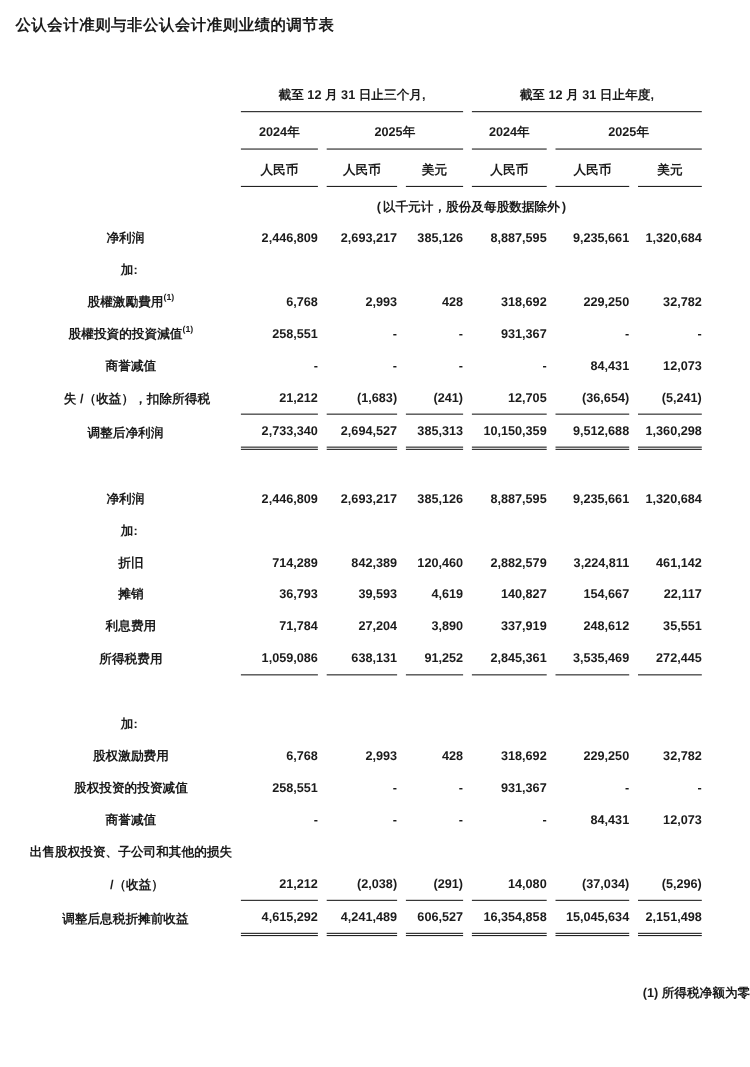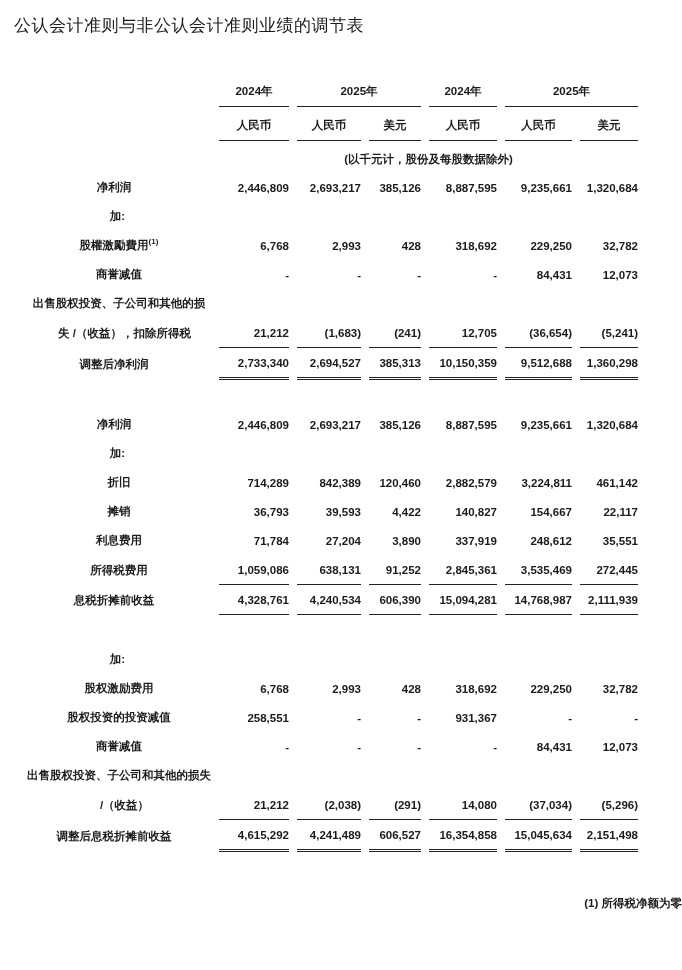--- a/index.html
+++ b/index.html
@@ -2,21 +2,21 @@
 <html><head>
 <meta charset="utf-8">
 <style>
   html, body { margin: 0; padding: 0; background: #ffffff; }
   body {
     width: 682px; height: 970px; overflow: hidden;
     font-family: "Liberation Sans", sans-serif;
     color: #1b1b1b;
   }
   .page { padding: 14px 0 0 14px; }
-  .title { font-size: 17px; font-weight: 400; margin: 0; letter-spacing: 0.5px; }
+  .title { font-size: 14px; font-weight: 700; margin: 0; letter-spacing: 0.5px; }
 
   table.recon {
     border-collapse: separate;
     border-spacing: 8px 0;
     table-layout: fixed;
     margin: 36px 0 0 -8px;
   }
   th, td { padding: 0; font-size: 11.5px; font-weight: 700; overflow: visible; }
 
   thead th {
@@ -28,21 +28,21 @@
   tbody td { height: 29px; vertical-align: middle; }
   td.lbl { text-align: center; white-space: nowrap; }
   td.val { text-align: right; }
   .ind0 { padding-left: 3px; }
   .ind1 { padding-left: 10px; }
   .ind2 { padding-left: 13px; }
   .ind3 { padding-left: 24px; }
   .rule-s { border-bottom: 1.5px solid #222; }
   .rule-d { border-bottom: 3px double #222; }
   tr.spacer td { height: 30px; }
-  tr.unit-note td { text-align: center; height: 24px; vertical-align: middle; padding: 6px 0 2px 0; white-space: nowrap; }
+  tr.unit-note td { text-align: center; height: 24px; vertical-align: middle; padding: 6px 0 2px 0; white-space: nowrap; font-family: Liberation Mono, monospace; }
   sup { font-size: 8px; line-height: 0; }
 
   .foot { font-size: 11.5px; font-weight: 700; margin: 44px 0 0 1px; text-align: right; }
 </style>
 </head>
 <body>
 
 <div class="page">
   <h1 class="title">公认会计准则与非公认会计准则业绩的调节表</h1>
 
@@ -52,20 +52,25 @@
       <col style="width:70px">
       <col style="width:64px">
       <col style="width:52px">
       <col style="width:68px">
       <col style="width:67px">
       <col style="width:58px">
     </colgroup>
     <thead>
         <tr>
           <td class="lbl"></td>
+          <th class="u" colspan="3">截至 12 月 31 日止三个月,</th>
+          <th class="u" colspan="3">截至 12 月 31 日止年度,</th>
+        </tr>
+        <tr>
+          <td class="lbl"></td>
           <th class="u" colspan="1">2024年</th>
           <th class="u" colspan="2">2025年</th>
           <th class="u" colspan="1">2024年</th>
           <th class="u" colspan="2">2025年</th>
         </tr>
         <tr>
           <td class="lbl"></td>
           <th class="u">人民币</th>
           <th class="u">人民币</th>
           <th class="u">美元</th>
@@ -100,36 +105,36 @@
         <tr>
           <td class="lbl ind2">股權激勵費用<sup>(1)</sup></td>
           <td class="val">6,768</td>
           <td class="val">2,993</td>
           <td class="val">428</td>
           <td class="val">318,692</td>
           <td class="val">229,250</td>
           <td class="val">32,782</td>
         </tr>
         <tr>
+          <td class="lbl ind2">股權投資的投資減值<sup>(1)</sup></td>
+          <td class="val">258,551</td>
+          <td class="val">-</td>
+          <td class="val">-</td>
+          <td class="val">931,367</td>
+          <td class="val">-</td>
+          <td class="val">-</td>
+        </tr>
+        <tr>
           <td class="lbl ind2">商誉减值</td>
           <td class="val">-</td>
           <td class="val">-</td>
           <td class="val">-</td>
           <td class="val">-</td>
           <td class="val">84,431</td>
           <td class="val">12,073</td>
-        </tr>
-        <tr>
-          <td class="lbl ind2">出售股权投资、子公司和其他的损</td>
-          <td class="val"></td>
-          <td class="val"></td>
-          <td class="val"></td>
-          <td class="val"></td>
-          <td class="val"></td>
-          <td class="val"></td>
         </tr>
         <tr>
           <td class="lbl ind3">失 /（收益），扣除所得税</td>
           <td class="val rule-s">21,212</td>
           <td class="val rule-s">(1,683)</td>
           <td class="val rule-s">(241)</td>
           <td class="val rule-s">12,705</td>
           <td class="val rule-s">(36,654)</td>
           <td class="val rule-s">(5,241)</td>
         </tr>
@@ -169,21 +174,21 @@
           <td class="val">842,389</td>
           <td class="val">120,460</td>
           <td class="val">2,882,579</td>
           <td class="val">3,224,811</td>
           <td class="val">461,142</td>
         </tr>
         <tr>
           <td class="lbl ind2">摊销</td>
           <td class="val">36,793</td>
           <td class="val">39,593</td>
-          <td class="val">4,422</td>
+          <td class="val">4,619</td>
           <td class="val">140,827</td>
           <td class="val">154,667</td>
           <td class="val">22,117</td>
         </tr>
         <tr>
           <td class="lbl ind2">利息费用</td>
           <td class="val">71,784</td>
           <td class="val">27,204</td>
           <td class="val">3,890</td>
           <td class="val">337,919</td>
@@ -192,29 +197,20 @@
         </tr>
         <tr>
           <td class="lbl ind2">所得税费用</td>
           <td class="val rule-s">1,059,086</td>
           <td class="val rule-s">638,131</td>
           <td class="val rule-s">91,252</td>
           <td class="val rule-s">2,845,361</td>
           <td class="val rule-s">3,535,469</td>
           <td class="val rule-s">272,445</td>
         </tr>
-        <tr>
-          <td class="lbl ind0">息税折摊前收益</td>
-          <td class="val rule-s">4,328,761</td>
-          <td class="val rule-s">4,240,534</td>
-          <td class="val rule-s">606,390</td>
-          <td class="val rule-s">15,094,281</td>
-          <td class="val rule-s">14,768,987</td>
-          <td class="val rule-s">2,111,939</td>
-        </tr>
         <tr class="spacer">
           <td colspan="7"></td>
         </tr>
         <tr>
           <td class="lbl ind1">加:</td>
           <td class="val"></td>
           <td class="val"></td>
           <td class="val"></td>
           <td class="val"></td>
           <td class="val"></td>

